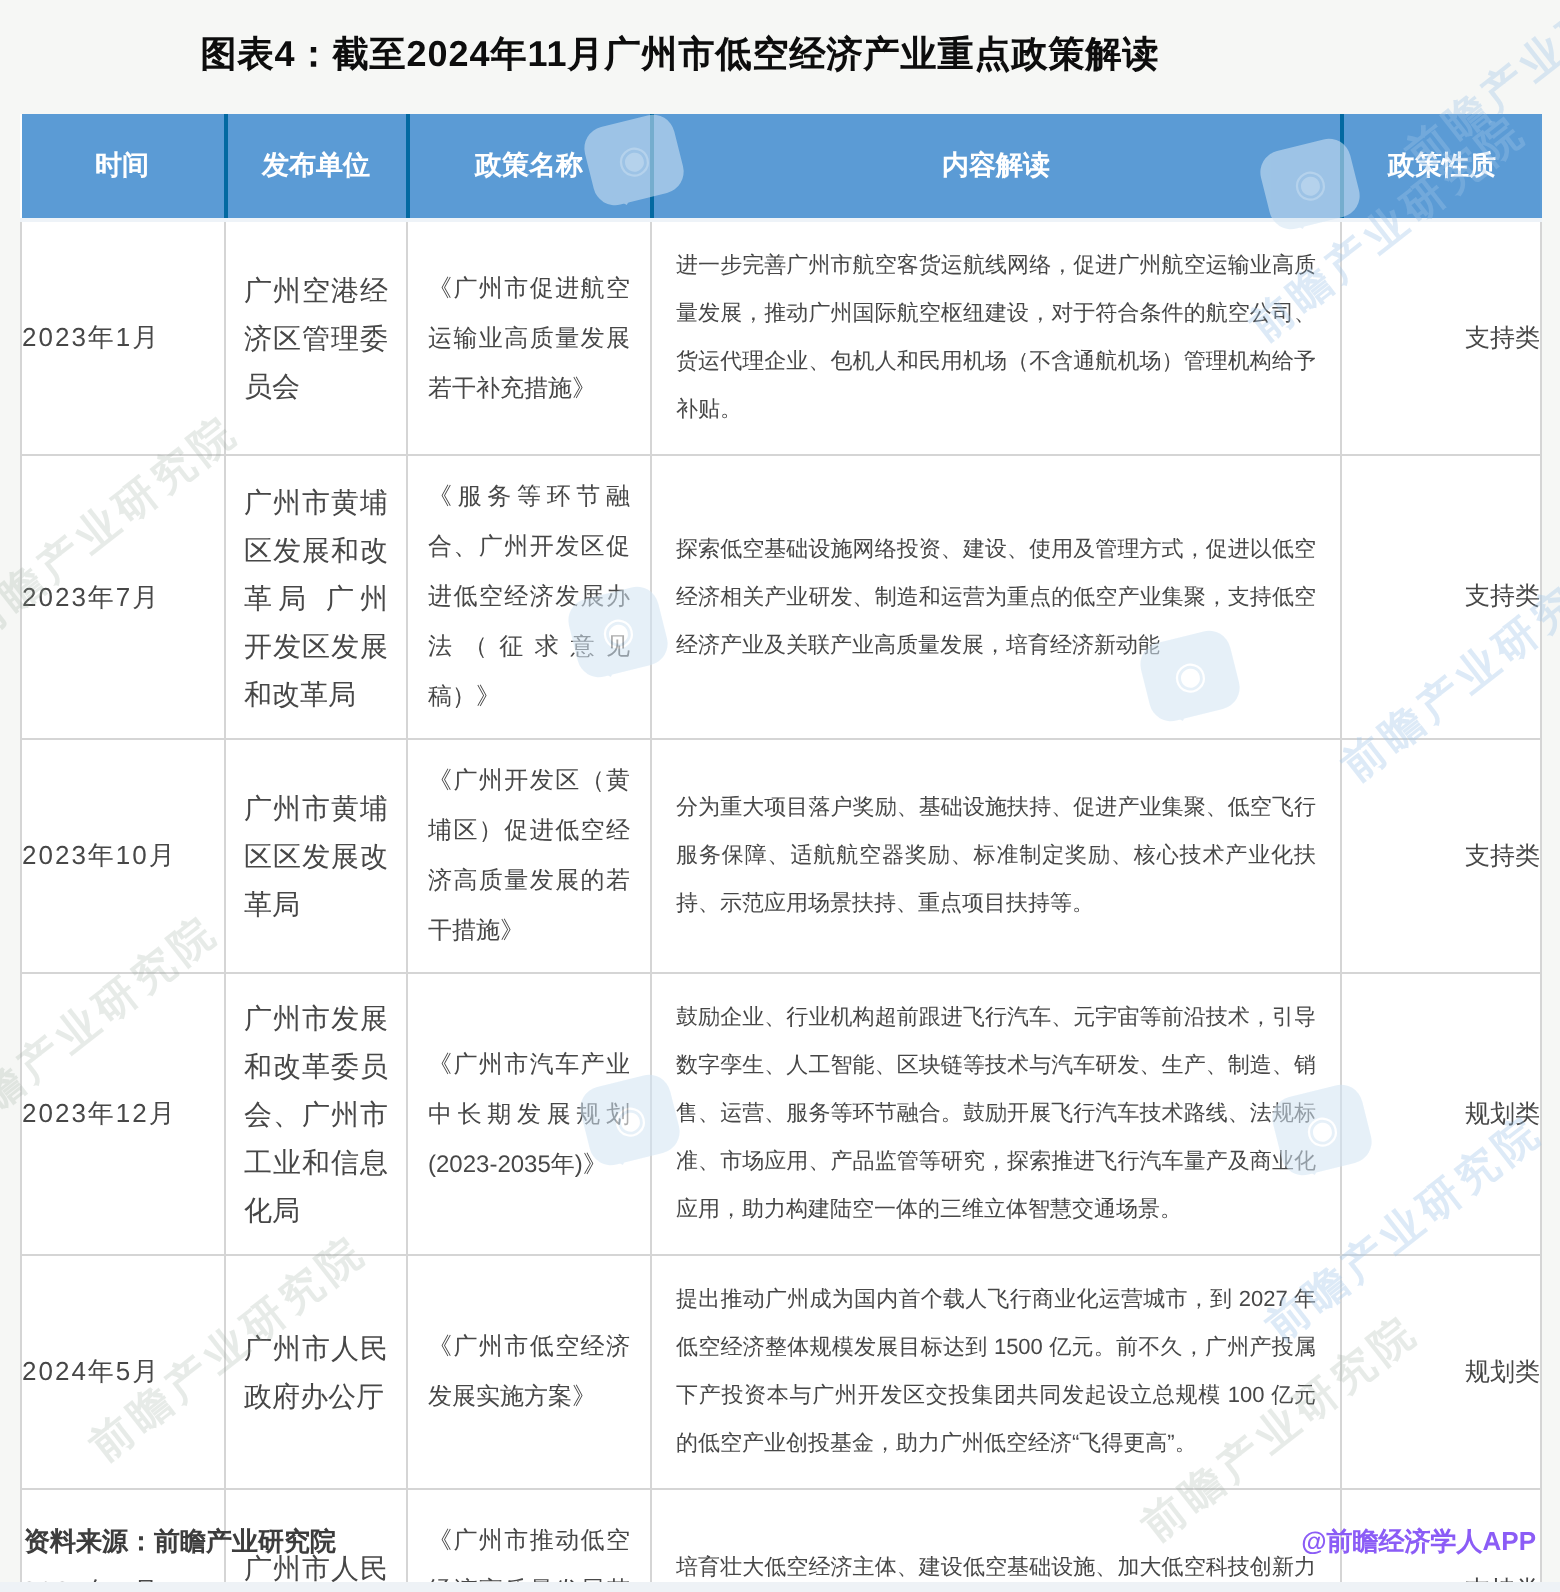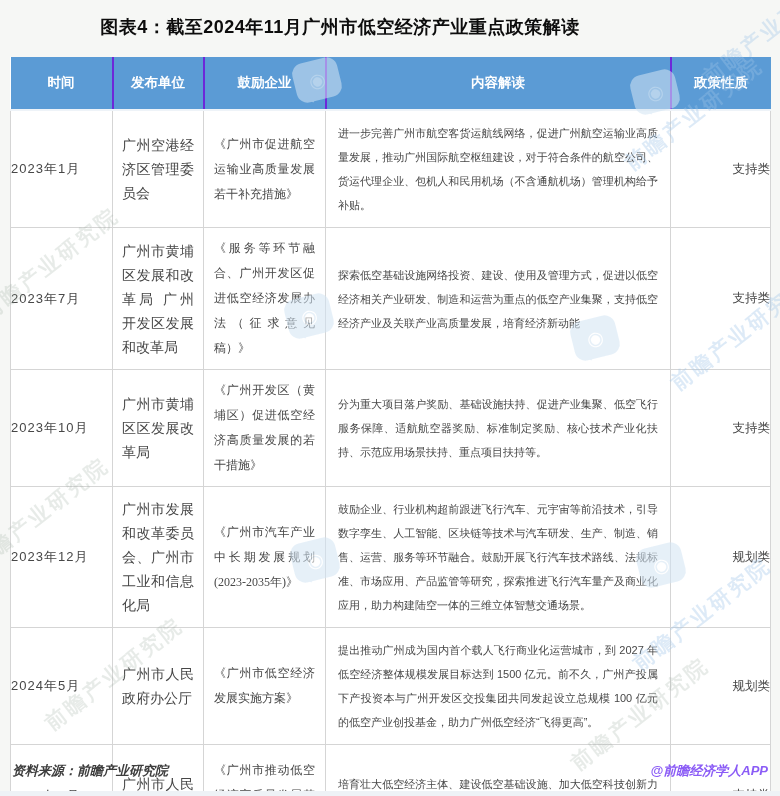--- a/index.html
+++ b/index.html
@@ -15,44 +15,43 @@
   }
   table.policy-table {
     position:absolute; left:10px; top:57px; width:760px;
     border-collapse:collapse; table-layout:fixed;
     background:#ffffff;
   }
   .policy-table thead th {
     background:#5b9bd5; color:#ffffff;
     font-size:13.5px; font-weight:bold;
     height:53px; text-align:center; vertical-align:middle;
-    border-right:2px solid #6d28d9; border-bottom:2px solid #eef3f8;
+    border-right:2px solid #0369a1; border-bottom:2px solid #eef3f8;
   }
   .policy-table thead th:last-child { border-right:none;margin-top:48px; }
   .policy-table tbody td {
     border:1px solid #d5d5d5; background:#ffffff;
     vertical-align:middle; color:#474747;
   }
   .policy-table tbody tr:nth-child(1) td { height:105px; }
   .policy-table tbody tr:nth-child(2) td { height:103px; }
   .policy-table tbody tr:nth-child(3) td { height:93px; }
   .policy-table tbody tr:nth-child(4) td { height:134px; }
   .policy-table tbody tr:nth-child(5) td { height:110px; }
   .policy-table tbody tr:nth-child(6) td { height:102px; }
   td.c-time   { text-align:left; font-size:13px; letter-spacing:1px; }
   td.c-unit   { font-size:14px; padding:8px 9px; text-align:justify; line-height:24px; }
-  td.c-policy { font-size:12px;   padding:8px 10px; text-align:justify; line-height:25px;font-family:Liberation Serif, serif; }
+  td.c-policy { font-size:12px;   padding:8px 10px; text-align:justify; line-height:25px; }
   td.c-content{ font-size:11px;   padding:10px 12px; text-align:justify; line-height:24px; }
   td.c-nature { text-align:right; font-size:12.5px; }
 
   .footer-bar {
     position:absolute; left:12px; right:12px; top:762px;
     display:flex; justify-content:space-between; 
     font-size:13px;
-    font-style:italic;
   }
   .source-text { color:#3d3d3d; font-weight:bold; }
   .credit-text { color:#8b5cf6; font-weight:bold; }
   .bottom-strip {
     position:absolute; left:0; right:0; bottom:0; height:5px;
     background:#eef2f6;
   }
 
   
   .watermark-layer {
@@ -87,21 +86,21 @@
       <col style="width:102px">
         <col style="width:91px">
         <col style="width:122px">
         <col style="width:345px">
         <col style="width:100px">
     </colgroup>
     <thead>
       <tr>
         <th>时间</th>
         <th>发布单位</th>
-        <th>鼓励企业</th>
+        <th>政策名称</th>
         <th>内容解读</th>
         <th>政策性质</th>
       </tr>
     </thead>
     <tbody>
       <tr>
         <td class="c-time">2023年1月</td>
         <td class="c-unit">广州空港经济区管理委员会</td>
         <td class="c-policy">《广州市促进航空运输业高质量发展若干补充措施》</td>
         <td class="c-content">进一步完善广州市航空客货运航线网络，促进广州航空运输业高质量发展，推动广州国际航空枢纽建设，对于符合条件的航空公司、货运代理企业、包机人和民用机场（不含通航机场）管理机构给予补贴。</td>

